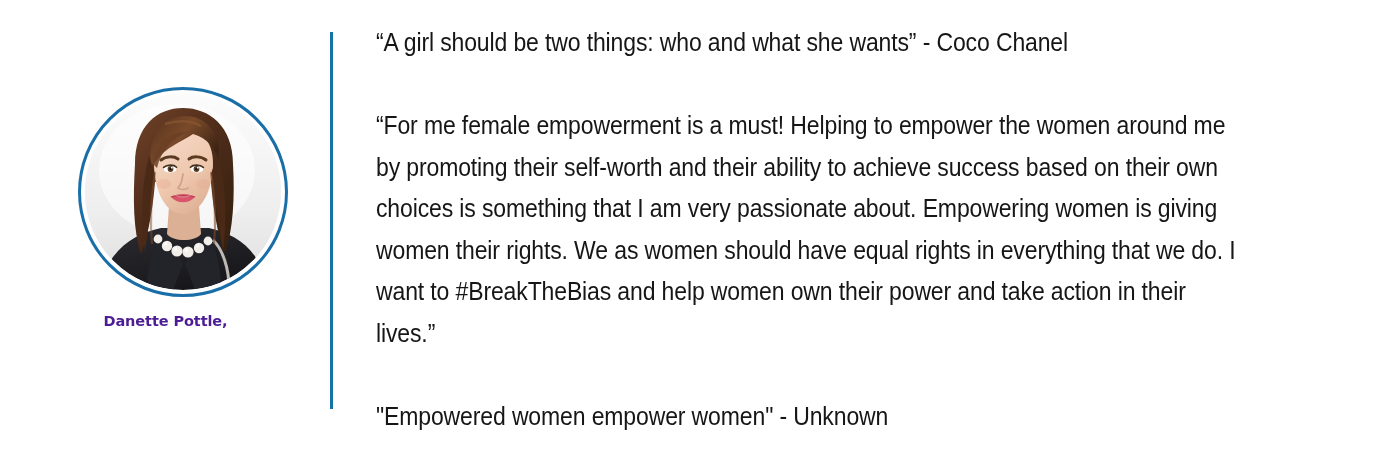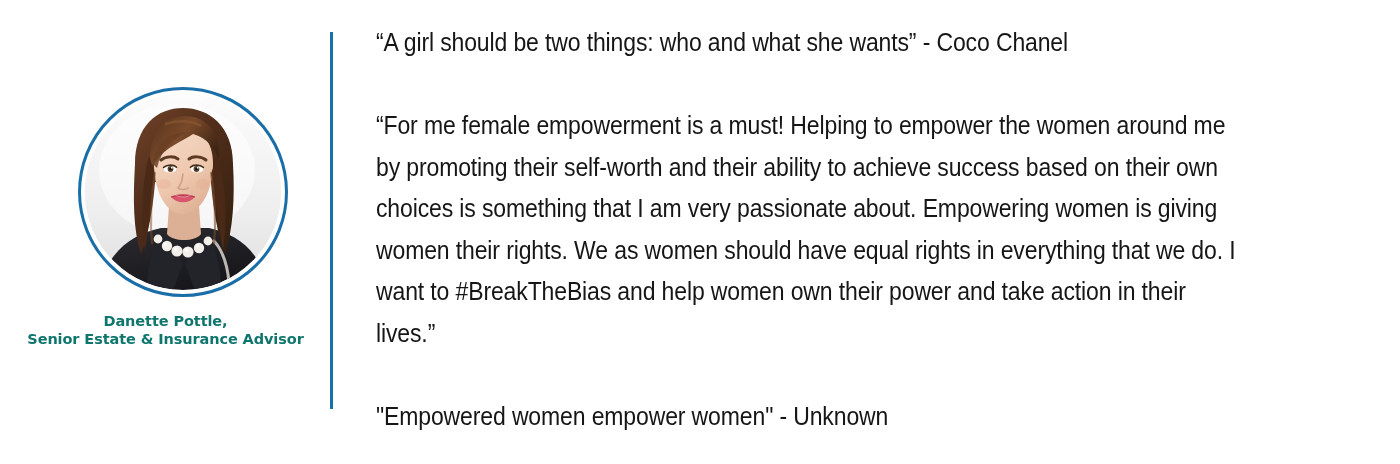--- a/index.html
+++ b/index.html
@@ -69,21 +69,21 @@
     height: 196px;
     display: block;
   }
 
   .caption {
     position: absolute;
     left: 0;
     top: 312px;
     width: 331px;
     text-align: center;
-    color: #0f766e;
+    color: #4c1d95;
     font-family: "DejaVu Sans", "Liberation Sans", sans-serif;
     font-size: 14.5px;
     font-weight: bold;
     line-height: 18px;
     letter-spacing: -0.1px;
   }
   .caption .cap-line { display: block; }
 
   
   .divider {
@@ -223,21 +223,20 @@
 
             <ellipse cx="79" cy="90" rx="7" ry="5" fill="#e6a98f" opacity="0.35"></ellipse>
             <ellipse cx="118" cy="90" rx="7" ry="5" fill="#e6a98f" opacity="0.35"></ellipse>
           </g>
         </svg>
       </div>
     </div>
 
     <div class="caption">
       <span class="cap-line">Danette Pottle,</span>
-      <span class="cap-line">Senior Estate &amp; Insurance Advisor</span>
     </div>
   </div>
 
   <div class="divider"></div>
 
   <div class="quotes">
     <p class="quote-block">“A girl should be two things: who and what she wants” - Coco Chanel</p>
     <p class="quote-block">“For me female empowerment is a must! Helping to empower the women around me by promoting their self-worth and their ability to achieve success based on their own choices is something that I am very passionate about. Empowering women is giving women their rights. We as women should have equal rights in everything that we do. I want to #BreakTheBias and help women own their power and take action in their lives.”</p>
     <p class="quote-block">"Empowered women empower women" - Unknown</p>
   </div>

